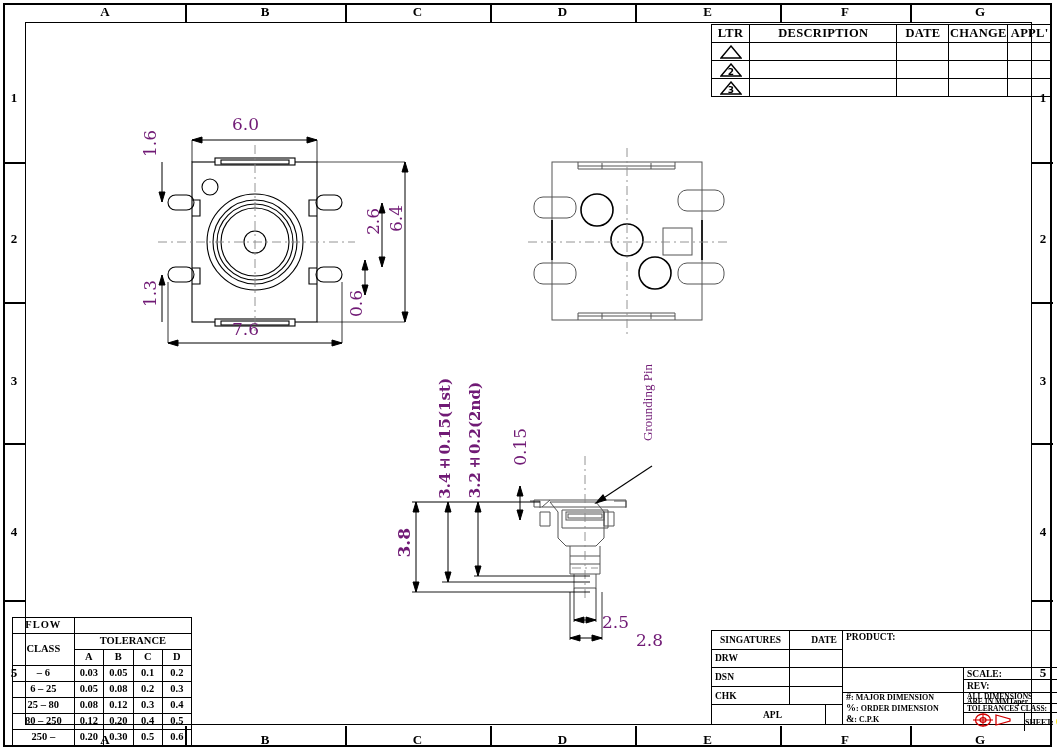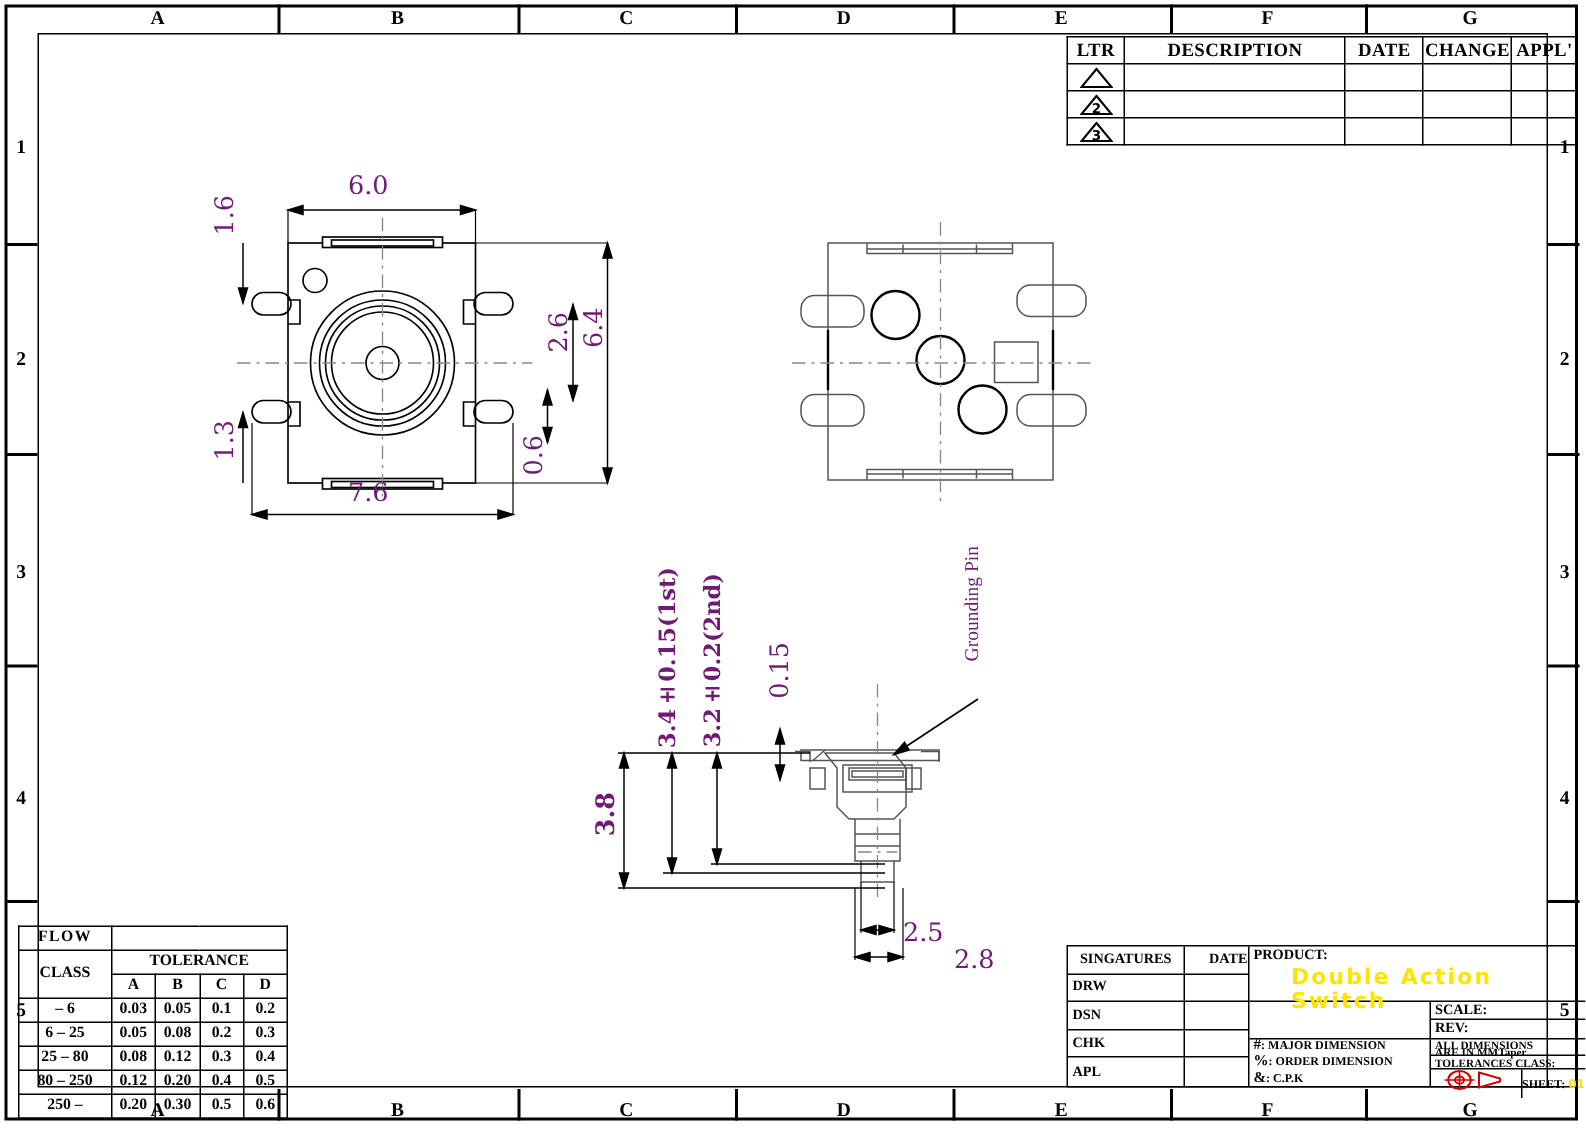--- a/index.html
+++ b/index.html
@@ -39,21 +39,21 @@
   .tol-v{width:29px;}
   .flowlabel{letter-spacing:1px;}
   .cls-cell{text-align:right;padding-right:7px;}
 
   
   #title-block{position:absolute;left:711px;top:630px;width:341px;height:95px;
      border:1.5px solid #000;box-sizing:border-box;display:flex;}
   .tb-col{display:flex;flex-direction:column;box-sizing:border-box;}
   .tb-sig{width:131px;border-right:1.3px solid #000;}
   .sig-row{display:flex;border-bottom:1.3px solid #000;box-sizing:border-box;height:18.6px;gap:16px;}
-  .sig-row.last{border-bottom:none;}
+  .sig-row.last{border-bottom:none;margin-left:48px;}
   .sig-name{width:78px;border-right:1.3px solid #000;box-sizing:border-box;
       display:flex;align-items:center;padding-left:3px;font-weight:bold;font-size:9.5px;}
   .sig-date{flex:1;display:flex;align-items:center;justify-content:center;
       font-weight:bold;font-size:9.5px;}
   .tb-right{flex:1;}
   .prod-row{height:37px;border-bottom:1.3px solid #000;box-sizing:border-box;position:relative;}
   .prod-lbl{position:absolute;left:3px;top:1px;font-weight:bold;font-size:9.5px;}
   .prod-val{position:absolute;left:28px;top:13px;font-size:14.5px;font-weight:bold;
       letter-spacing:1.5px;font-family:"DejaVu Sans",sans-serif;}
   .scale-row{height:25px;display:flex;border-bottom:1.3px solid #000;box-sizing:border-box;}
@@ -279,21 +279,20 @@
       </div>
       <div class="sig-row last">
         <div class="sig-name">APL</div>
         <div class="sig-date"></div>
       </div>
     </div>
 
     <div class="tb-col tb-right">
       <div class="prod-row">
         <span class="prod-lbl">PRODUCT:</span>
-        <span class="prod-val" style="color:#ffe400;">Double  Action  Switch</span>
       </div>
       <div class="scale-row">
         <div class="scale-blank"></div>
         <div class="scale-stack">
           <div class="scale-half">
             <span>SCALE:</span>
             <span></span>
           </div>
           <div class="scale-half last">
             <span>REV:</span>

